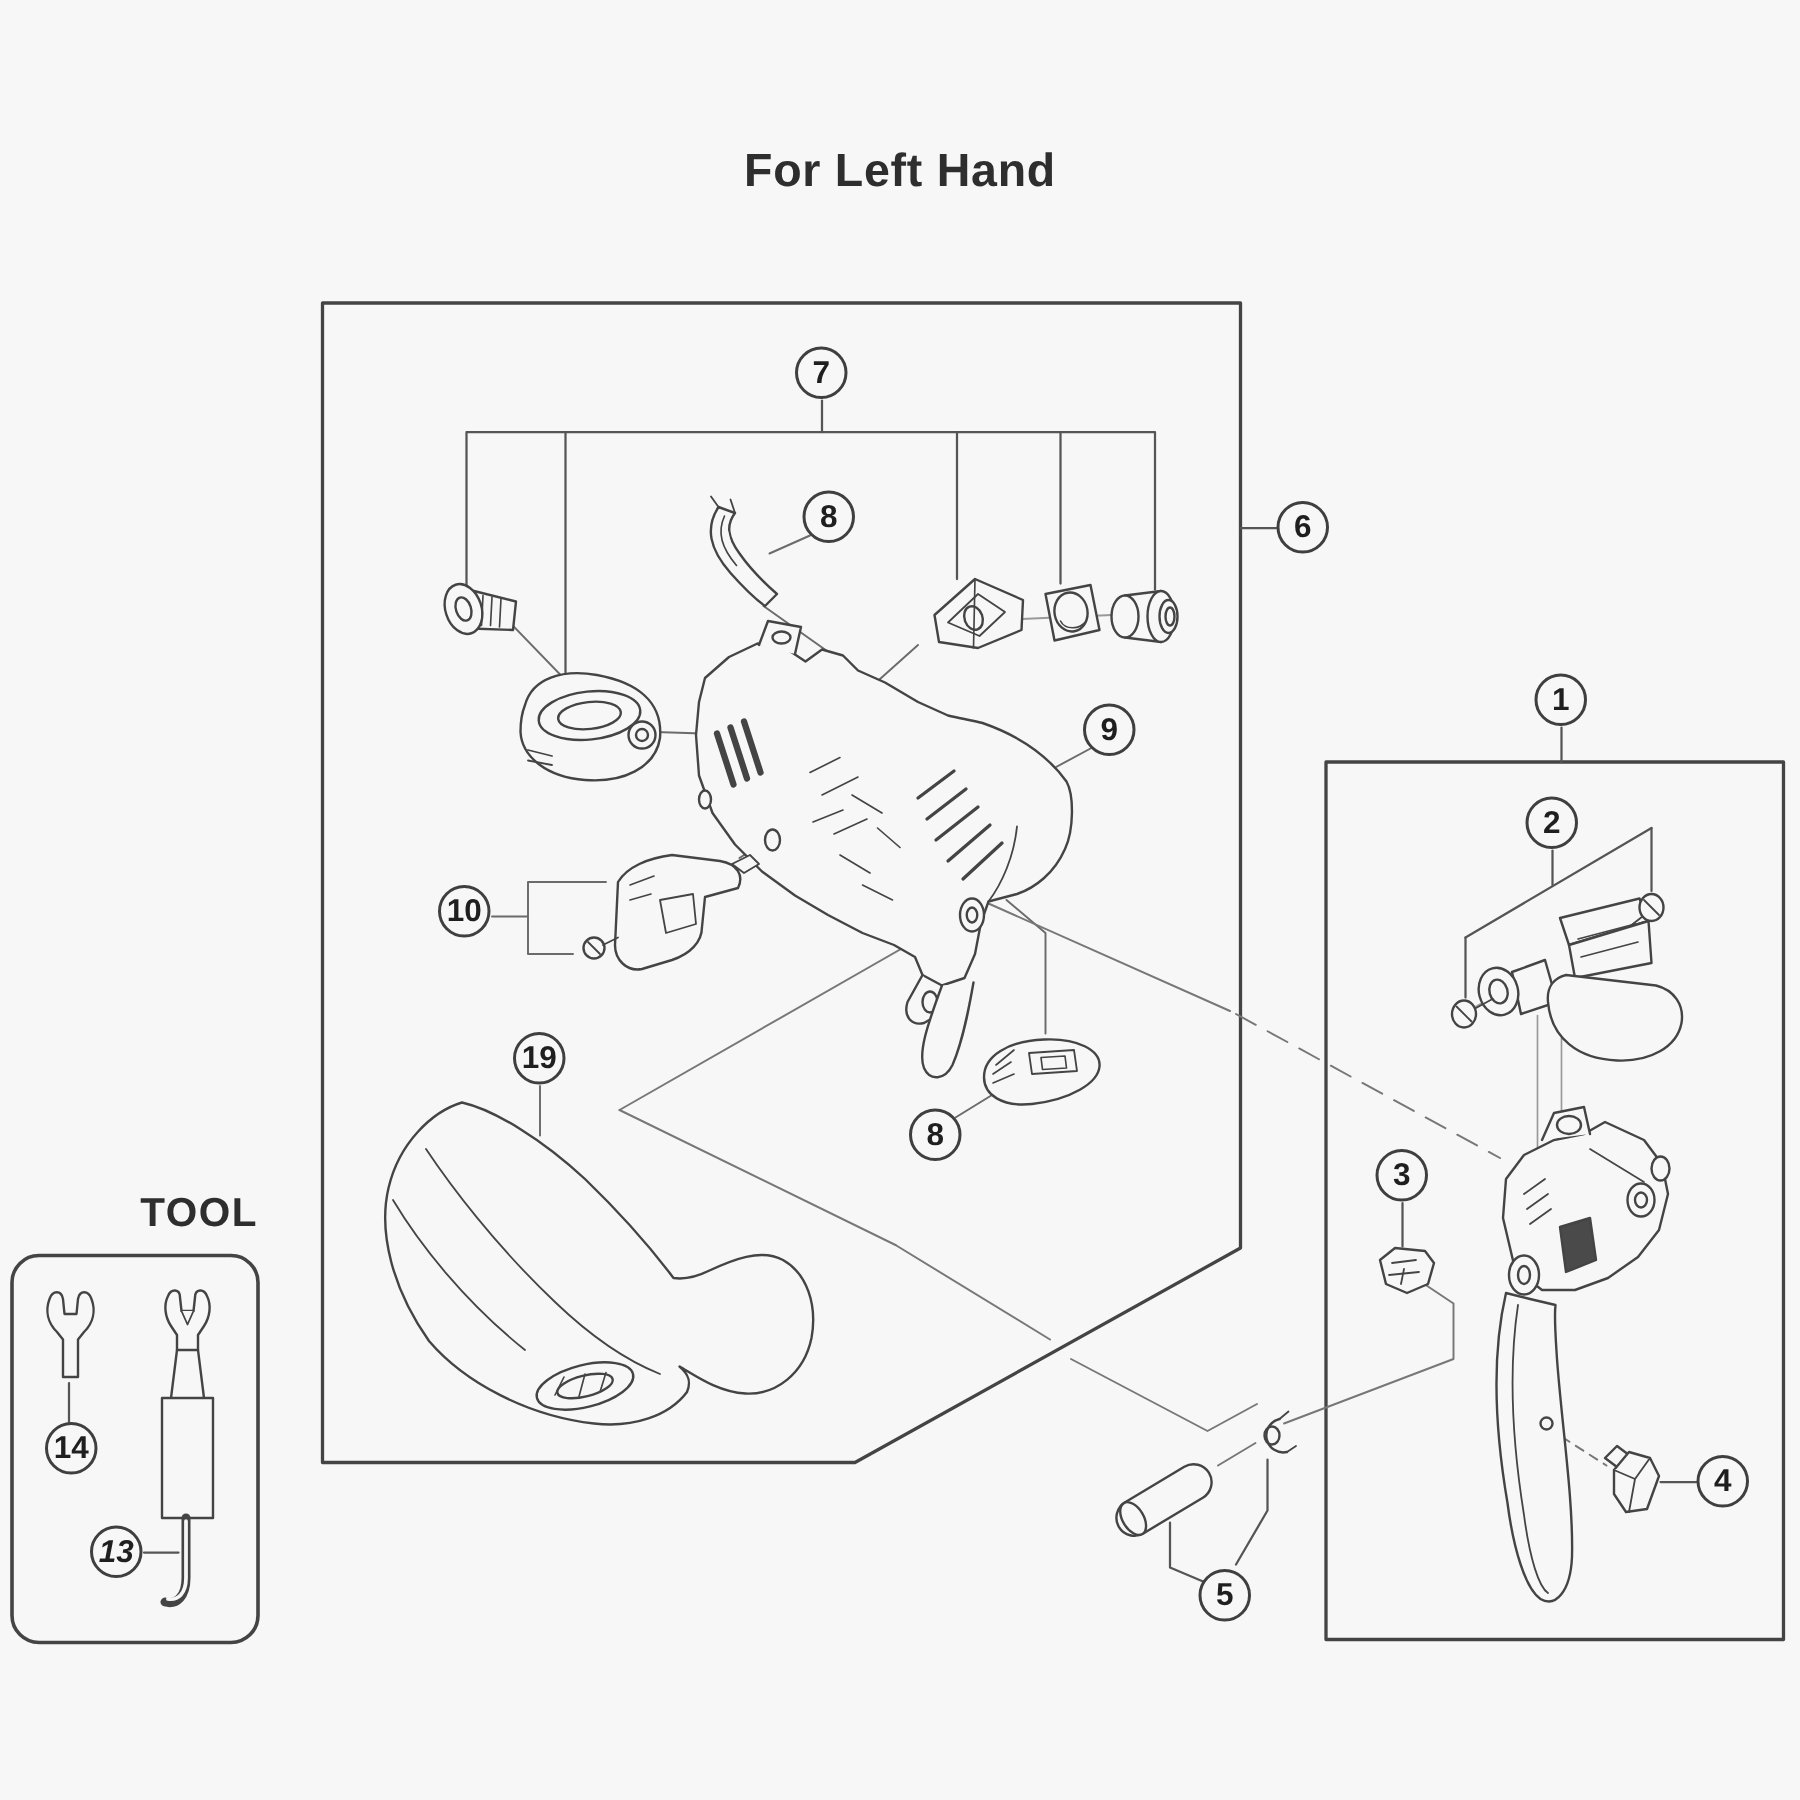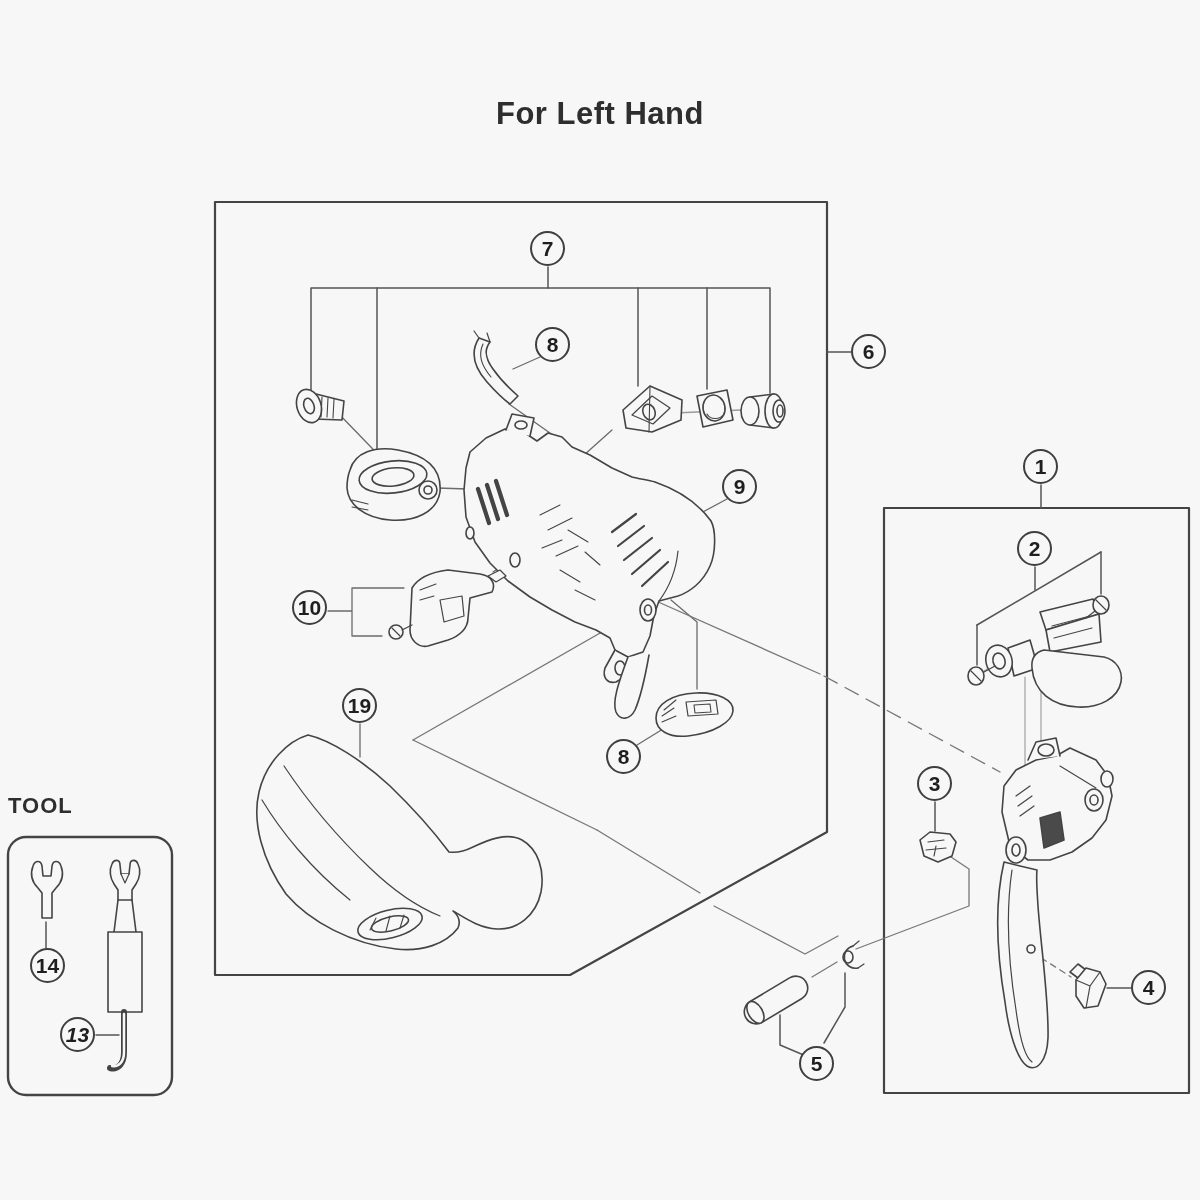--- a/index.html
+++ b/index.html
@@ -11,21 +11,21 @@
   }
   .stage{position:absolute;left:0;top:0;width:1200px;height:1200px;padding-left:44px;}
   svg{position:absolute;left:0;top:0;}
   .page-title{
     position:absolute;left:440px;top:96px;width:320px;
     text-align:center;font-size:31px;font-weight:bold;color:#2e2e2e;
     letter-spacing:0.5px;
   }
   .tool-title{
     position:absolute;left:8px;top:793px;width:164px;
-    text-align:left;font-size:22px;font-weight:bold;color:#2e2e2e;
+    text-align:right;font-size:27px;font-weight:bold;color:#2e2e2e;
     letter-spacing:1px;
   }
   .callout{
     position:absolute;width:35px;height:35px;box-sizing:border-box;
     border:2.2px solid #3f3f3f;border-radius:50%;
     background:#f7f7f7;
     display:flex;align-items:center;justify-content:center;
     font-size:21px;font-weight:bold;color:#1f1f1f;
   }
 </style>

